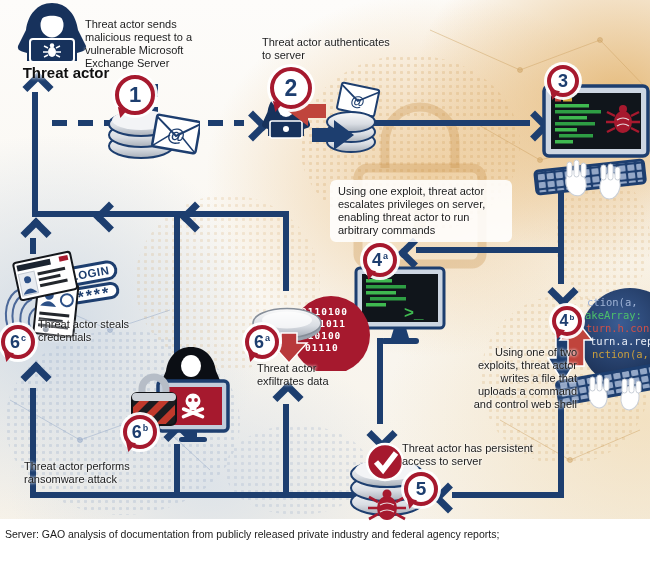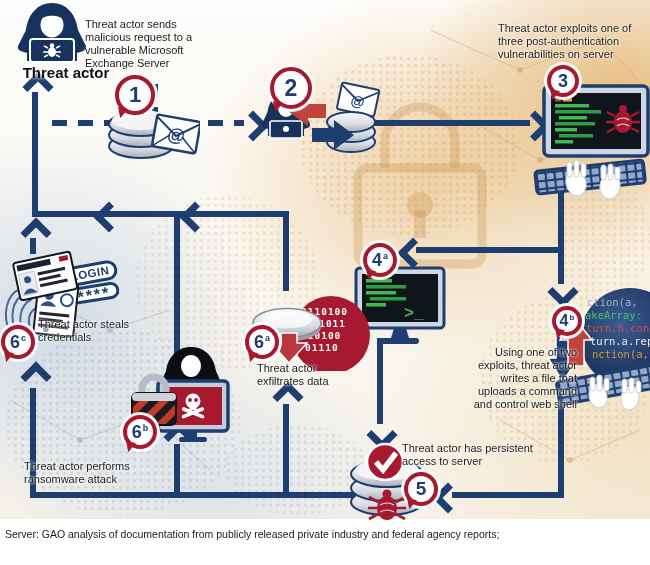--- a/index.html
+++ b/index.html
@@ -416,23 +416,28 @@
     <span>6</span>
       <sup>c</sup>
   </div>
 
   <div class="actor-label" style="left:2px;top:64px;width:128px">Threat actor</div>
 
   <div class="cap" style="left:85px;top:18px;width:155px">Threat actor sends
 malicious request to a
 vulnerable Microsoft
 Exchange Server</div>
-  <div class="cap" style="left:498px;top:22px;width:152px">Threat actor exploits one of
-three post-authentication
-vulnerabilities on server</div>
+  <div class="cap" style="left:262px;top:36px;width:150px">Threat actor authenticates
+to server</div>
+  <div class="note" style="left:330px;top:180px;width:166px">
+    <div class="cap" style="position:static">Using one exploit, threat actor
+escalates privileges on server,
+enabling threat actor to run
+arbitrary commands</div>
+  </div>
   <div class="cap" style="left:402px;top:442px;width:185px">Threat actor has persistent
 access to server</div>
   <div class="cap" style="left:435px;top:346px;width:142px;text-align:right">Using one of two
 exploits, threat actor
 writes a file that
 uploads a command
 and control web shell</div>
   <div class="cap" style="left:257px;top:362px;width:110px">Threat actor
 exfiltrates data</div>
   <div class="cap" style="left:24px;top:460px;width:142px">Threat actor performs

